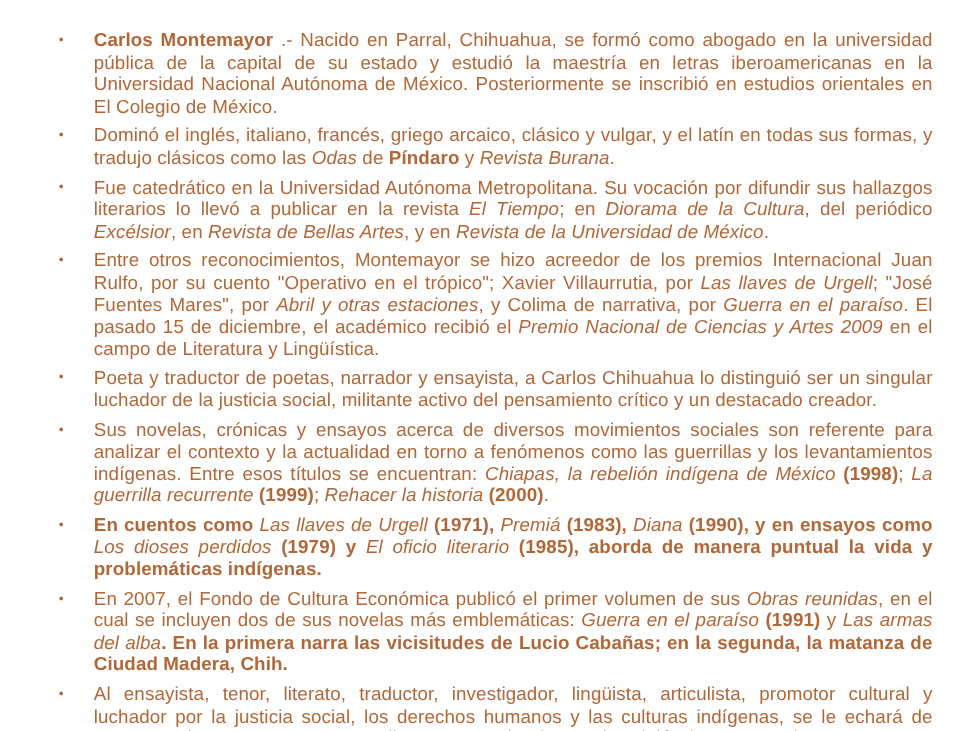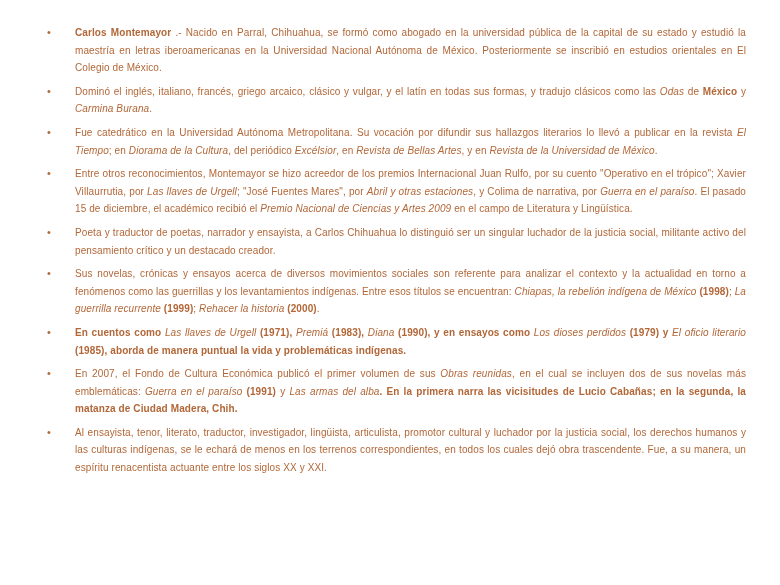--- a/index.html
+++ b/index.html
@@ -26,39 +26,39 @@
     flex: 0 0 35px;
     width: 35px;
     box-sizing: border-box;
     padding-left: 7px;
     font-size: 11px;
     line-height: 17.6px;
   }
   .bullet-text {
     flex: 1 1 auto;
     text-align: justify;
-    font-size: 10px;
+    font-size: 15px;
     line-height: 17.6px;
     letter-spacing: 0.1px;
   }
   .bold   { font-weight: bold; }
   .italic { font-style: italic; }
 </style>
 </head>
 <body style="background: rgb(255, 255, 255);">
 
 <div class="slide" style="color: rgb(178, 103, 56);">
   <div>
       <div class="bullet-row">
         <span class="marker">•</span>
         <div class="bullet-text"><span class="bold">Carlos Montemayor </span><span>.- Nacido en Parral, Chihuahua, se formó como abogado en la universidad pública de la capital de su estado y estudió la maestría en letras iberoamericanas en la Universidad Nacional Autónoma de México. Posteriormente se inscribió en estudios orientales en El Colegio de México.</span></div>
       </div>
       <div class="bullet-row">
         <span class="marker">•</span>
-        <div class="bullet-text"><span>Dominó el inglés, italiano, francés, griego arcaico, clásico y vulgar, y el latín en todas sus formas, y tradujo clásicos como las </span><span class="italic">Odas</span><span> de </span><span class="bold">México</span><span> y </span><span class="italic">Carmina Burana</span><span>.</span></div>
+        <div class="bullet-text"><span>Dominó el inglés, italiano, francés, griego arcaico, clásico y vulgar, y el latín en todas sus formas, y tradujo clásicos como las </span><span class="italic">Odas</span><span> de </span><span class="bold">Píndaro</span><span> y </span><span class="italic">Revista Burana</span><span>.</span></div>
       </div>
       <div class="bullet-row">
         <span class="marker">•</span>
         <div class="bullet-text"><span>Fue catedrático en la Universidad Autónoma Metropolitana. Su vocación por difundir sus hallazgos literarios lo llevó a publicar en la revista </span><span class="italic">El Tiempo</span><span>; en </span><span class="italic">Diorama de la Cultura</span><span>, del periódico </span><span class="italic">Excélsior</span><span>, en </span><span class="italic">Revista de Bellas Artes</span><span>, y en </span><span class="italic">Revista de la Universidad de México</span><span>.</span></div>
       </div>
       <div class="bullet-row">
         <span class="marker">•</span>
         <div class="bullet-text"><span>Entre otros reconocimientos, Montemayor se hizo acreedor de los premios Internacional Juan Rulfo, por su cuento "Operativo en el trópico"; Xavier Villaurrutia, por </span><span class="italic">Las llaves de Urgell</span><span>; "José Fuentes Mares", por </span><span class="italic">Abril y otras estaciones</span><span>, y Colima de narrativa, por </span><span class="italic">Guerra en el paraíso</span><span>. El pasado 15 de diciembre, el académico recibió el </span><span class="italic">Premio Nacional de Ciencias y Artes 2009</span><span> en el campo de Literatura y Lingüística.</span></div>
       </div>
       <div class="bullet-row">

